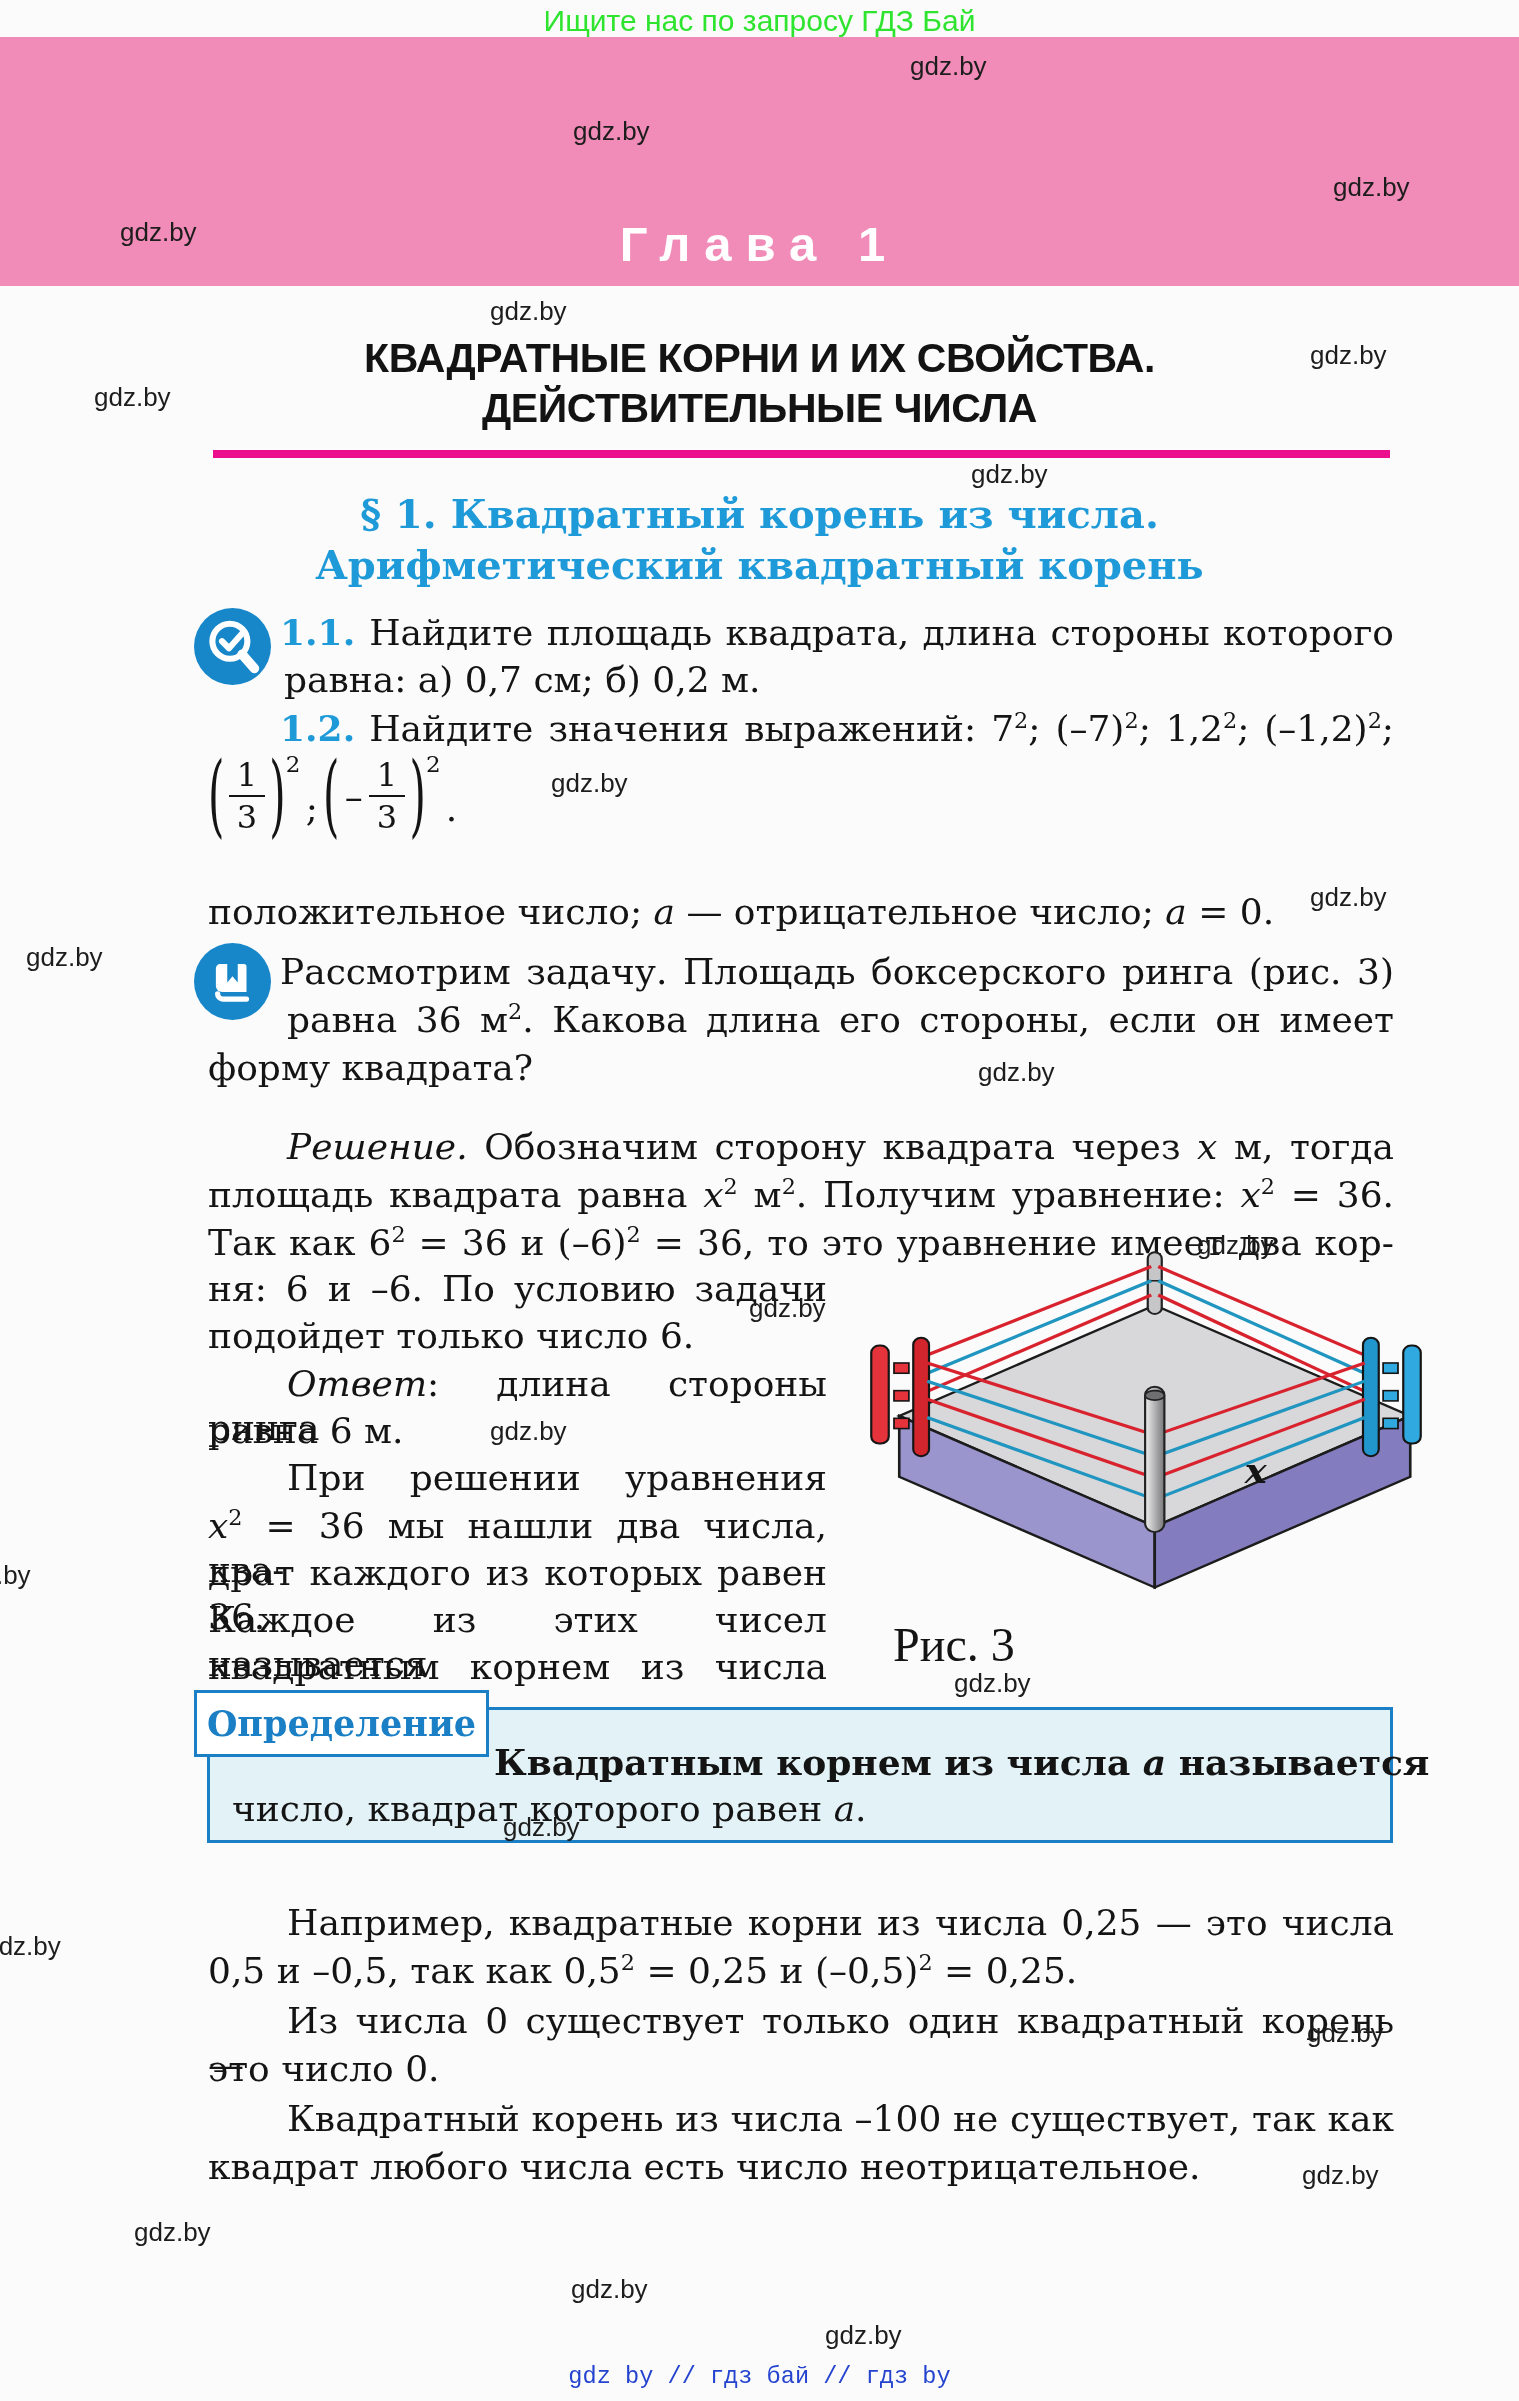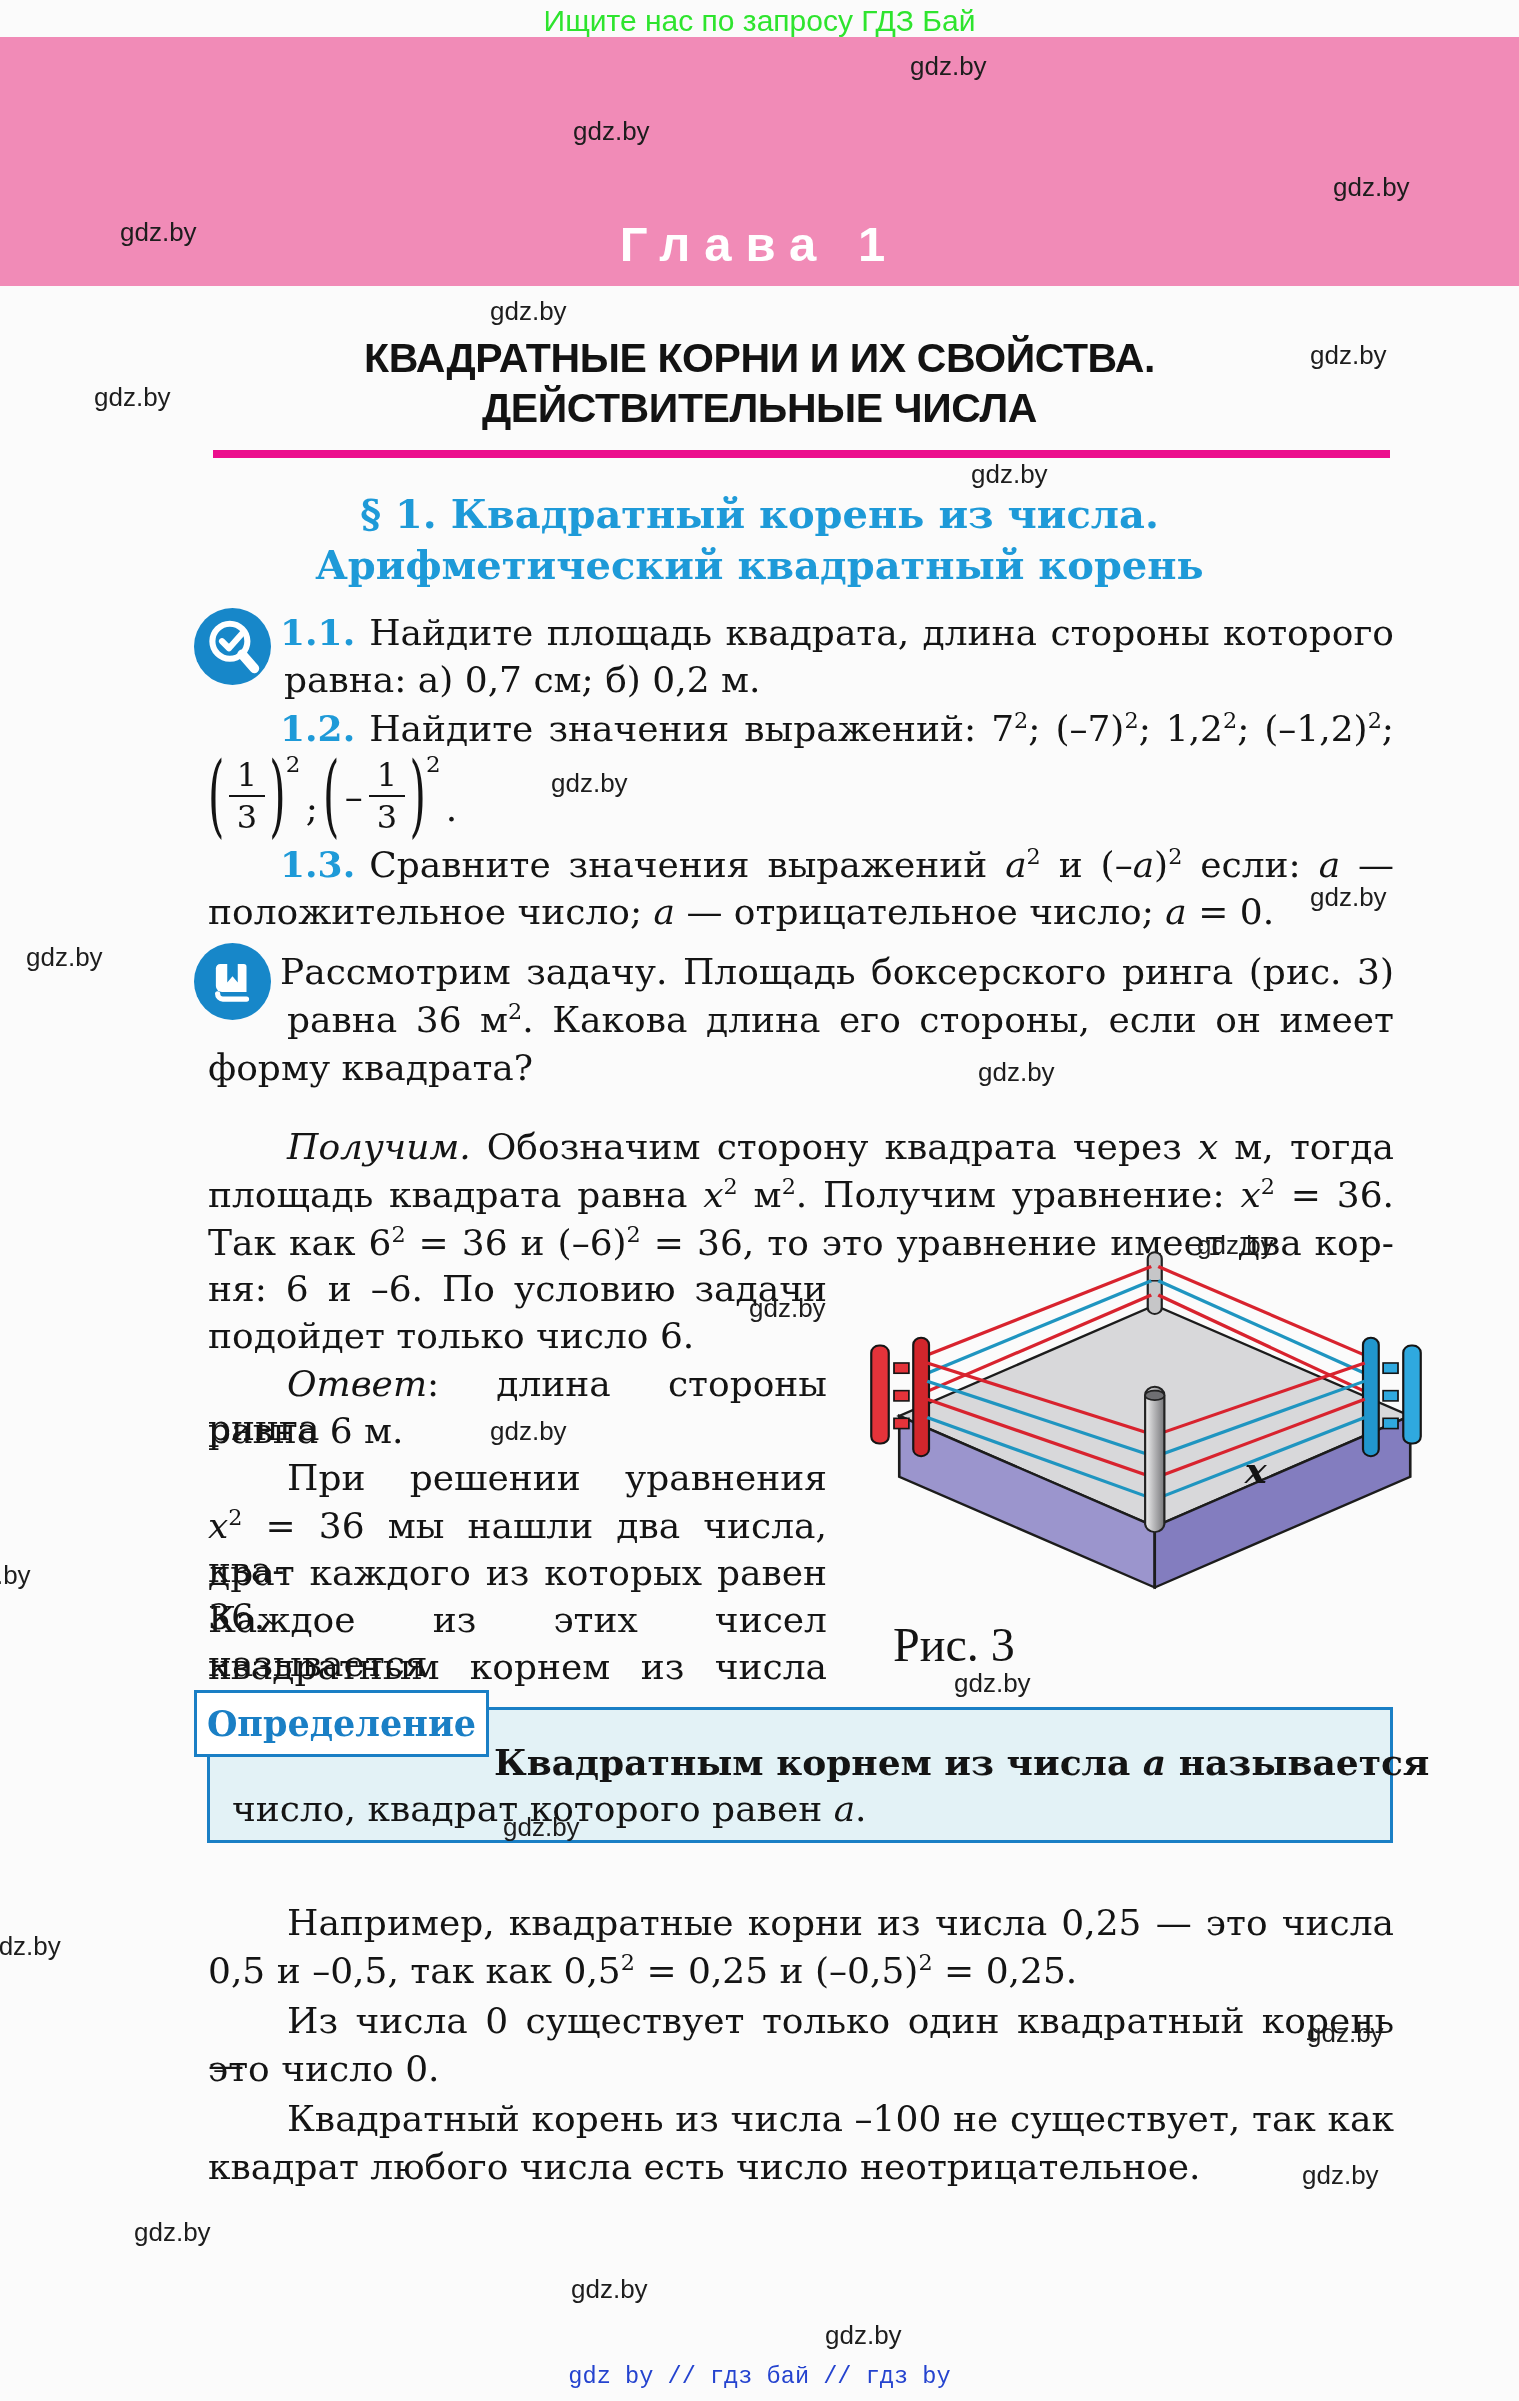--- a/index.html
+++ b/index.html
@@ -129,37 +129,36 @@
     <span class="neg">–</span>
     <span class="frac">
         <span class="fn">1</span>
         <span class="fd">3</span>
       </span>
     <span class="bp">)</span>
     <sup class="fsup">2</sup>
     <span class="fsep">.</span>
   </div>
 
-  <div class="ln j" style="left:280px;top:842px;width:1114px;"><span class="num">1.3.</span><span>Сравните значения выражений </span><i class="v">a</i><sup class="s">2</sup><span> и (–</span><i class="v">a</i><span>)</span><sup class="s">2</sup><span> если: </span><i class="v">a</i><span> —</span></div>
   <div class="ln" style="left:208px;top:890px;"><span>положительное число; </span><i class="v">a</i><span> — отрицательное число; </span><i class="v">a</i><span> = 0.</span></div>
 
   <div class="badge" style="left:194px;top:943px;">
     <svg viewBox="0 0 88 88">
       <circle cx="44" cy="44" r="44" fill="#1787c9"></circle>
       <path d="M30 24 h27 a3 3 0 0 1 3 3 v29 h-28 a7 7 0 0 1 -7 -7 v-20 a5 5 0 0 1 5 -5 z" fill="#ffffff"></path>
       <polygon points="38,24 50,24 50,45 44,38 38,45" fill="#1787c9"></polygon>
       <path d="M27 58 a6 6 0 0 0 6 6 h27" fill="none" stroke="#ffffff" stroke-width="6" stroke-linecap="round"></path>
     </svg>
   </div>
 
   <div class="ln j" style="left:280px;top:950px;width:1114px;"><span>Рассмотрим задачу. Площадь боксерского ринга (рис. 3)</span></div>
   <div class="ln j" style="left:287px;top:998px;width:1107px;"><span>равна 36 м</span><sup class="s">2</sup><span>. Какова длина его стороны, если он имеет</span></div>
   <div class="ln" style="left:208px;top:1046px;"><span>форму квадрата?</span></div>
 
-  <div class="ln j" style="left:208px;top:1125px;width:1186px;text-indent:79px;"><i>Получим.</i><span> Обозначим сторону квадрата через </span><i class="v">x</i><span> м, тогда</span></div>
+  <div class="ln j" style="left:208px;top:1125px;width:1186px;text-indent:79px;"><i>Решение.</i><span> Обозначим сторону квадрата через </span><i class="v">x</i><span> м, тогда</span></div>
   <div class="ln j" style="left:208px;top:1173px;width:1186px;"><span>площадь квадрата равна </span><i class="v">x</i><sup class="s">2</sup><span> м</span><sup class="s">2</sup><span>. Получим уравнение: </span><i class="v">x</i><sup class="s">2</sup><span> = 36.</span></div>
   <div class="ln j" style="left:208px;top:1221px;width:1186px;"><span>Так как 6</span><sup class="s">2</sup><span> = 36 и (–6)</span><sup class="s">2</sup><span> = 36, то это уравнение имеет два кор-</span></div>
 
   <div class="ln j" style="left:208px;top:1267px;width:619px;"><span>ня: 6 и –6. По условию задачи</span></div>
   <div class="ln" style="left:208px;top:1314px;"><span>подойдет только число 6.</span></div>
   <div class="ln j" style="left:208px;top:1362px;width:619px;text-indent:79px;"><i>Ответ</i><span>: длина стороны ринга</span></div>
   <div class="ln" style="left:208px;top:1409px;"><span>равна 6 м.</span></div>
   <div class="ln j" style="left:208px;top:1456px;width:619px;text-indent:79px;"><span>При решении уравнения</span></div>
   <div class="ln j" style="left:208px;top:1504px;width:619px;"><i class="v">x</i><sup class="s">2</sup><span> = 36 мы нашли два числа, ква-</span></div>
   <div class="ln j" style="left:208px;top:1551px;width:619px;"><span>драт каждого из которых равен 36.</span></div>

